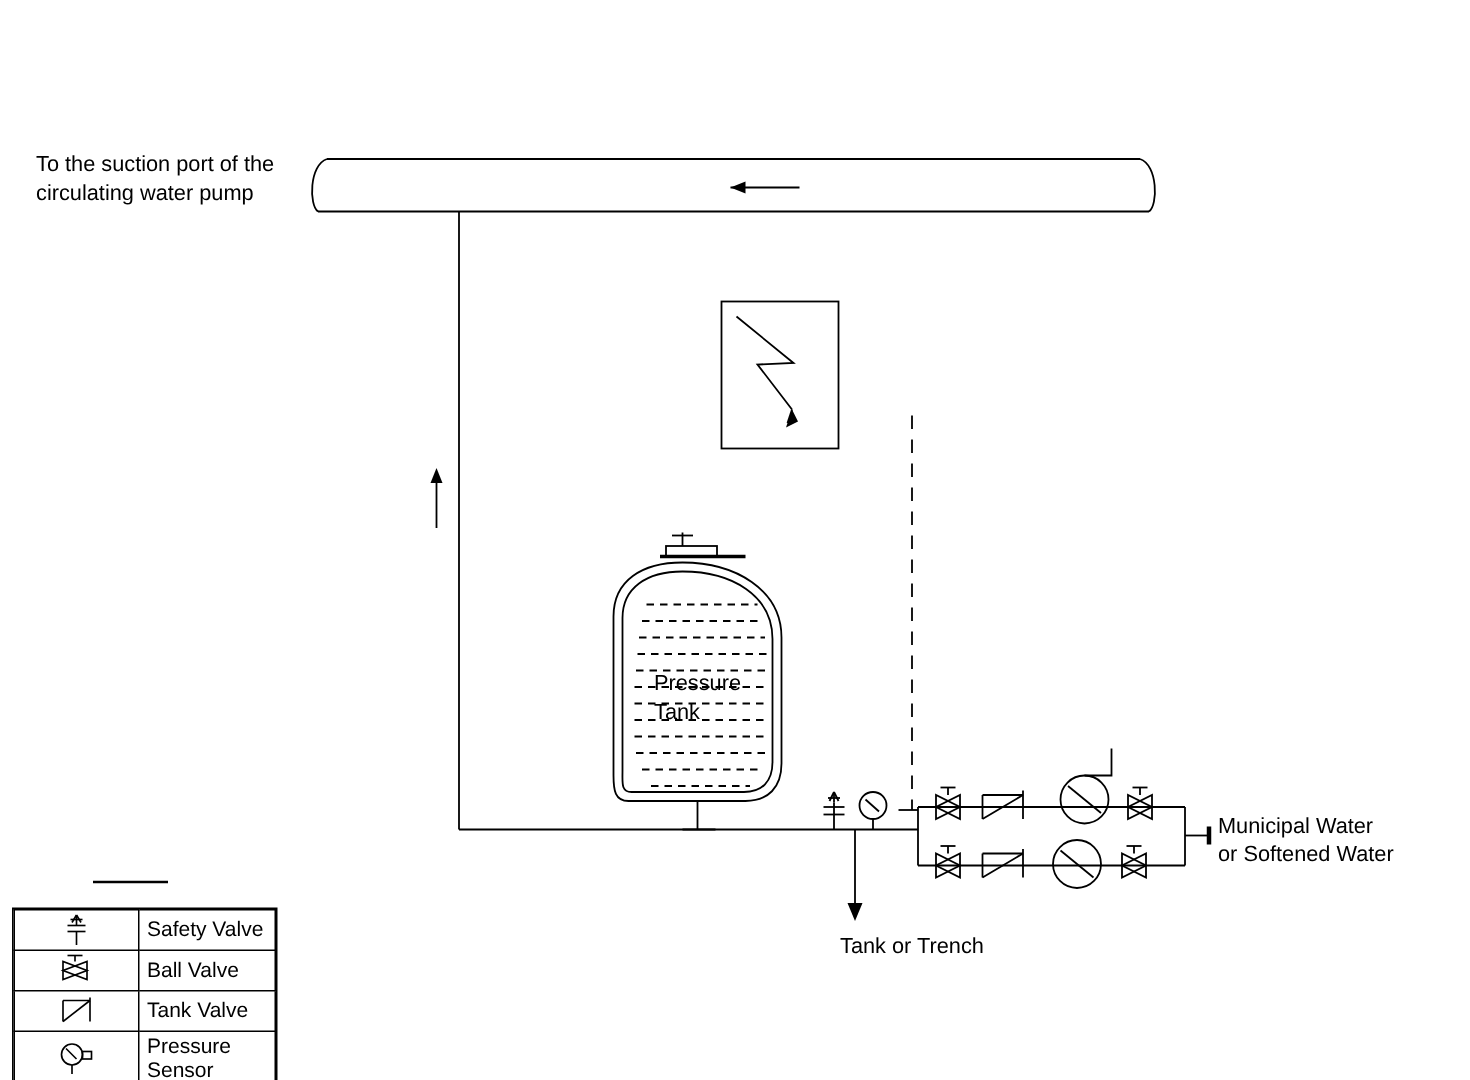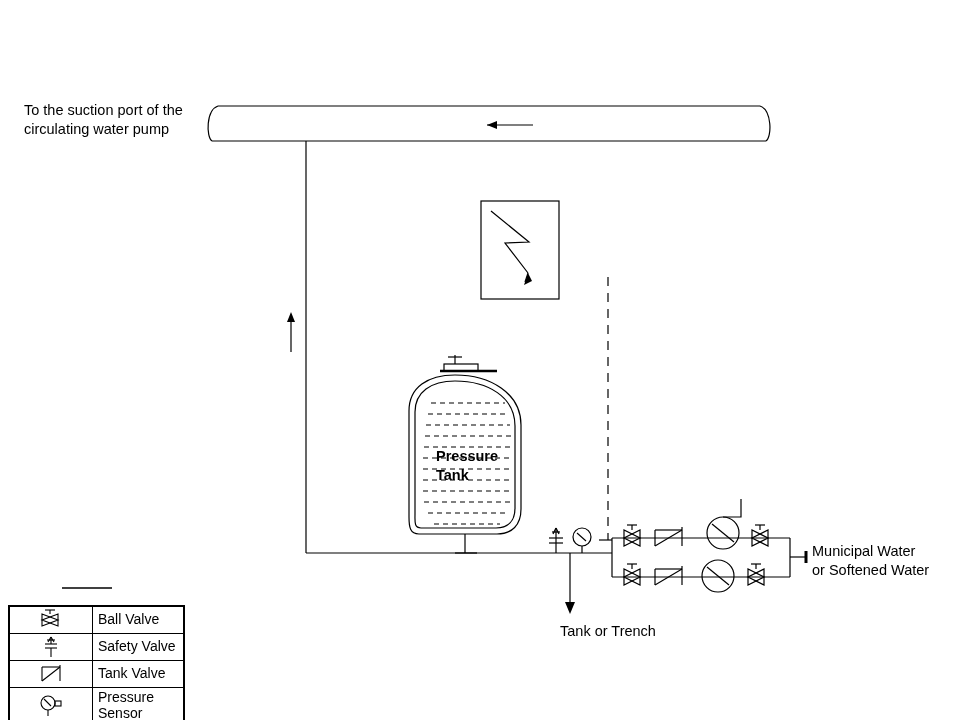--- a/index.html
+++ b/index.html
@@ -232,55 +232,55 @@
 
       <path d="M 62 588 L 112 588" stroke-width="1.6"></path>
 
     </g>
   </svg>
 
   <div class="lbl" style="left:24px; top:101px; width:190px;">To the suction port of the
 circulating water pump</div>
 
 
-  <div class="lbl" style="left:436px; top:447px; width:110px;font-weight:bold;">Pressure
+  <div class="lbl" style="left:436px; top:447px; width:110px;">Pressure
 Tank</div>
 
   <div class="lbl" style="left:812px; top:542px; width:170px;">Municipal Water
 or Softened Water</div>
 
   <div class="lbl" style="left:516px; top:622px; width:180px;margin-left:44px;">Tank or Trench</div>
 
   <div class="legend">
     <table>
       <tbody>
           <tr>
-        <td class="sym">
-          <svg width="34" height="22" viewBox="0 0 34 22" fill="none" stroke="#000" stroke-width="1.1">
-            <path d="M 8 5 L 8 17 L 24 11 Z"></path>
-            <path d="M 24 5 L 24 17 L 8 11 Z"></path>
-            <path d="M 16 5 L 16 1"></path>
-            <path d="M 11 1 L 21 1"></path>
-          </svg>
-        </td>
-        <td class="txt">Ball Valve</td>
-      </tr>
-      <tr>
         <td class="sym">
           <svg width="34" height="24" viewBox="0 0 34 24" fill="none" stroke="#000" stroke-width="1.1">
             <path d="M 17 22 L 17 13"></path>
             <path d="M 11 13 L 23 13"></path>
             <path d="M 11 9 L 23 9"></path>
             <path d="M 13 5 L 21 5"></path>
             <path d="M 17 2 L 17 9"></path>
             <path d="M 17 2 L 14 7"></path>
             <path d="M 17 2 L 20 7"></path>
           </svg>
         </td>
         <td class="txt">Safety Valve</td>
+      </tr>
+      <tr>
+        <td class="sym">
+          <svg width="34" height="22" viewBox="0 0 34 22" fill="none" stroke="#000" stroke-width="1.1">
+            <path d="M 8 5 L 8 17 L 24 11 Z"></path>
+            <path d="M 24 5 L 24 17 L 8 11 Z"></path>
+            <path d="M 16 5 L 16 1"></path>
+            <path d="M 11 1 L 21 1"></path>
+          </svg>
+        </td>
+        <td class="txt">Ball Valve</td>
       </tr>
       <tr>
         <td class="sym">
           <svg width="34" height="22" viewBox="0 0 34 22" fill="none" stroke="#000" stroke-width="1.1">
             <path d="M 8 4 L 8 18"></path>
             <path d="M 8 18 L 26 4"></path>
             <path d="M 8 4 L 26 4"></path>
             <path d="M 26 2 L 26 18"></path>
           </svg>
         </td>

